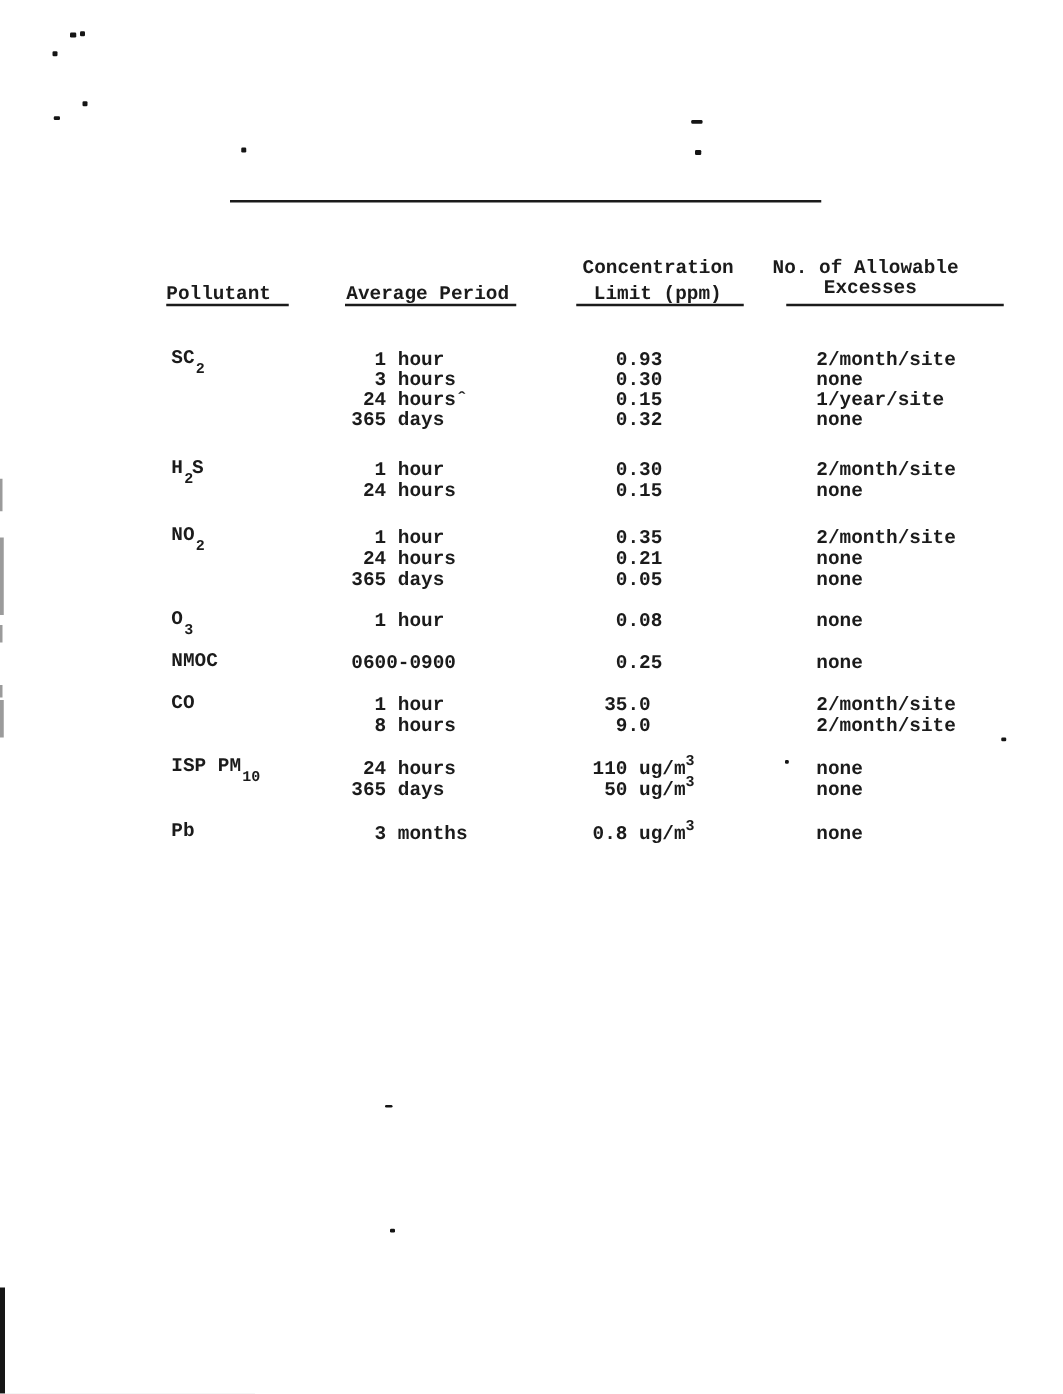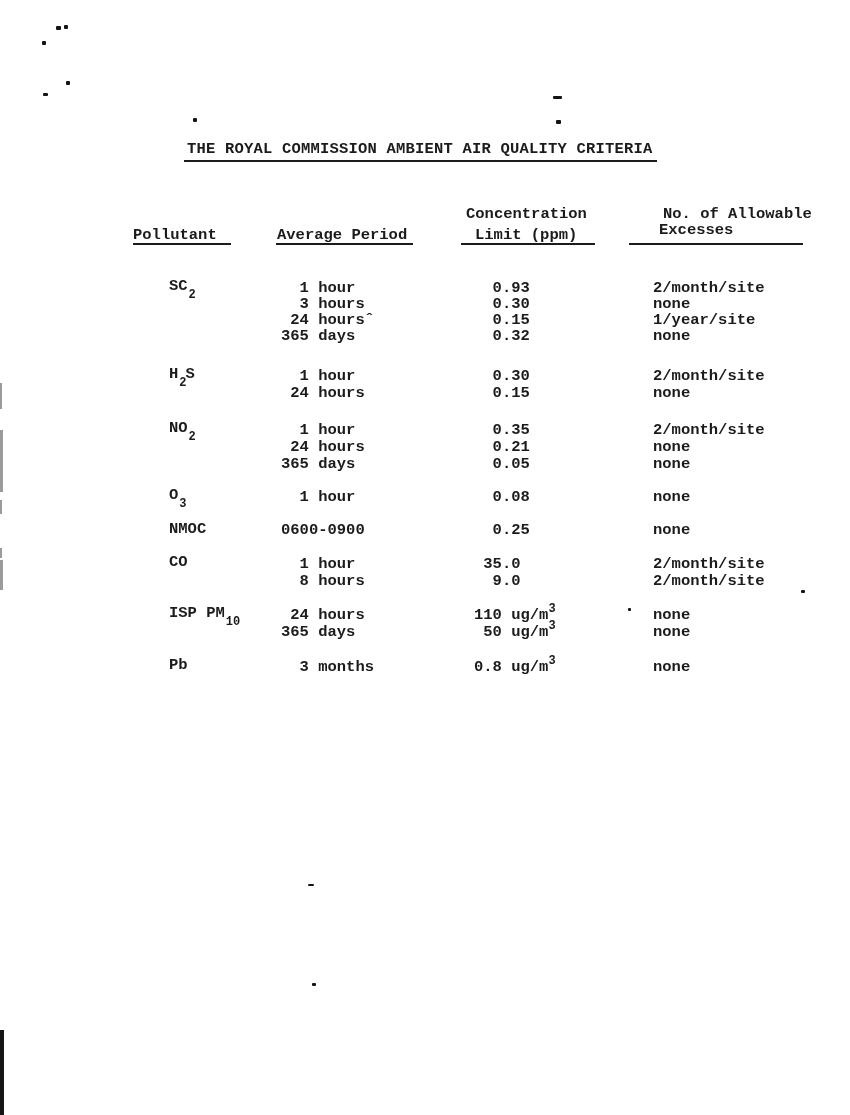--- a/index.html
+++ b/index.html
@@ -16,43 +16,42 @@
   .abs{position:absolute;white-space:pre;}
   .title{left:187px;top:140px;letter-spacing:0.2px;}
   .title-underline{position:absolute;left:184px;top:160px;width:473px;height:2px;background:#1b1b1b;}
   .hline{position:absolute;height:2px;background:#1b1b1b;}
   sub.chem{font-size:12px;position:relative;top:4px;left:1px;font-weight:bold;}
   .sup{font-size:12px;position:relative;top:-7px;font-weight:bold;}
   .col-period{position:absolute;left:281px;white-space:pre;}
   .col-conc{position:absolute;left:474px;white-space:pre;}
   .col-excess{position:absolute;left:653px;white-space:pre;}
   .row{position:absolute;left:0;width:850px;height:17px;}
-  .pollutant{position:absolute;left:137px;white-space:pre;margin-left:32px;}
+  .pollutant{position:absolute;left:137px;white-space:pre;}
   .speck{position:absolute;background:#151515;border-radius:1px;}
   .gmark{position:absolute;background:#9b9b9b;}
 </style>
 </head>
 <body>
 
 <div class="page">
 
-  <div class="abs title">THE ROYAL COMMISSION AMBIENT AIR QUALITY CRITERIA</div>
   <div class="title-underline"></div>
 
   <div class="abs" style="left:133px;top:226px">Pollutant</div>
   <div class="hline" style="left:133px;top:243px;width:98px"></div>
 
   <div class="abs" style="left:277px;top:226px">Average Period</div>
   <div class="hline" style="left:276px;top:243px;width:137px"></div>
 
   <div class="abs" style="left:466px;top:205px">Concentration</div>
   <div class="abs" style="left:475px;top:226px">Limit (ppm)</div>
   <div class="hline" style="left:461px;top:243px;width:134px"></div>
 
-  <div class="abs" style="left:663px;top:205px">No. of Allowable</div>
+  <div class="abs" style="left:618px;top:205px">No. of Allowable</div>
   <div class="abs" style="left:659px;top:221px">Excesses</div>
   <div class="hline" style="left:629px;top:243px;width:174px"></div>
 
   <div class="pollutant" style="top:277px"><span>SC</span><sub class="chem">2</sub></div>
   <div class="row" style="top:279px">
     <span class="col-period">  1 hour</span>
     <span class="col-conc">  0.93</span>
     <span class="col-excess">2/month/site</span>
   </div>
   <div class="row" style="top:295px">

